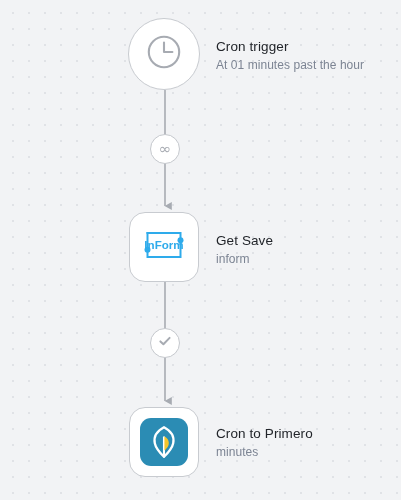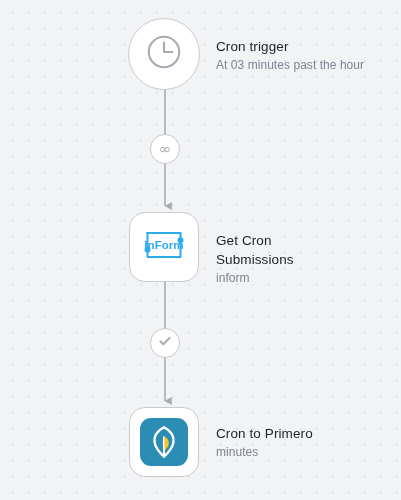--- a/index.html
+++ b/index.html
@@ -146,21 +146,21 @@
     <span>
       <svg width="40" height="40" viewBox="0 0 40 40">
         <circle cx="20" cy="20" r="15.2" fill="none" stroke="#a7abb2" stroke-width="2.1"></circle>
         <path d="M20 10.5 L20 20 L28.4 20" fill="none" stroke="#a7abb2" stroke-width="2.1" stroke-linecap="round" stroke-linejoin="round"></path>
       </svg>
     </span>
   </div>
 
   <div class="label-block label-trigger">
     <div class="label-title">Cron trigger</div>
-    <div class="label-sub">At 03 minutes past the hour</div>
+    <div class="label-sub">At 01 minutes past the hour</div>
   </div>
 
   <div class="badge badge-loop">
     <span class="badge-glyph">∞</span>
   </div>
 
   <div class="node-box node-inform">
     <span>
       <svg width="48" height="48" viewBox="0 0 48 48">
 
@@ -168,22 +168,21 @@
         <path d="M40.5 22 L40.5 36 L7.5 36 L7.5 31.5" fill="none" stroke="#2eabeb" stroke-width="2" stroke-linecap="square"></path>
         <path d="M7.5 26 L7.5 12" fill="none" stroke="#2eabeb" stroke-width="2" stroke-linecap="square"></path>
         <circle cx="40.5" cy="19.2" r="3" fill="#2eabeb"></circle>
         <circle cx="7.5" cy="28.8" r="3" fill="#2eabeb"></circle>
         <text x="24" y="28.4" text-anchor="middle" font-family="Liberation Sans, sans-serif" font-size="11.6" font-weight="bold" fill="#2eabeb">InForm</text>
       </svg>
     </span>
   </div>
 
   <div class="label-block label-inform">
-    <div class="label-title">Get Cron</div>
-    <div class="label-title">Submissions</div>
+    <div class="label-title">Get Save</div>
     <div class="label-sub">inform</div>
   </div>
 
   <div class="badge badge-check">
     <span>
       <svg width="16" height="16" viewBox="0 0 16 16">
         <path d="M3.4 8.4 L6.4 11.2 L12.6 4.9" fill="none" stroke="#a7abb2" stroke-width="2" stroke-linecap="round" stroke-linejoin="round"></path>
       </svg>
     </span>
   </div>

